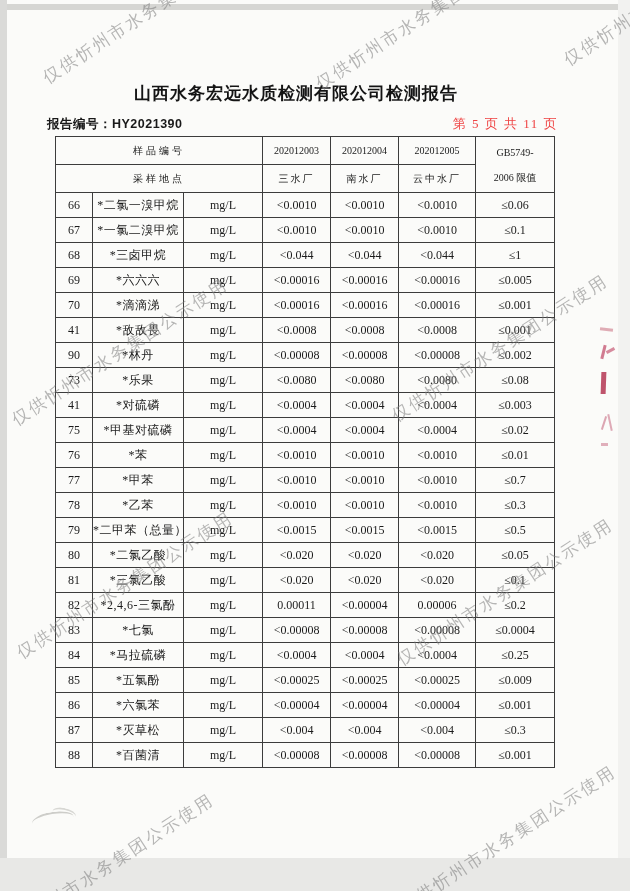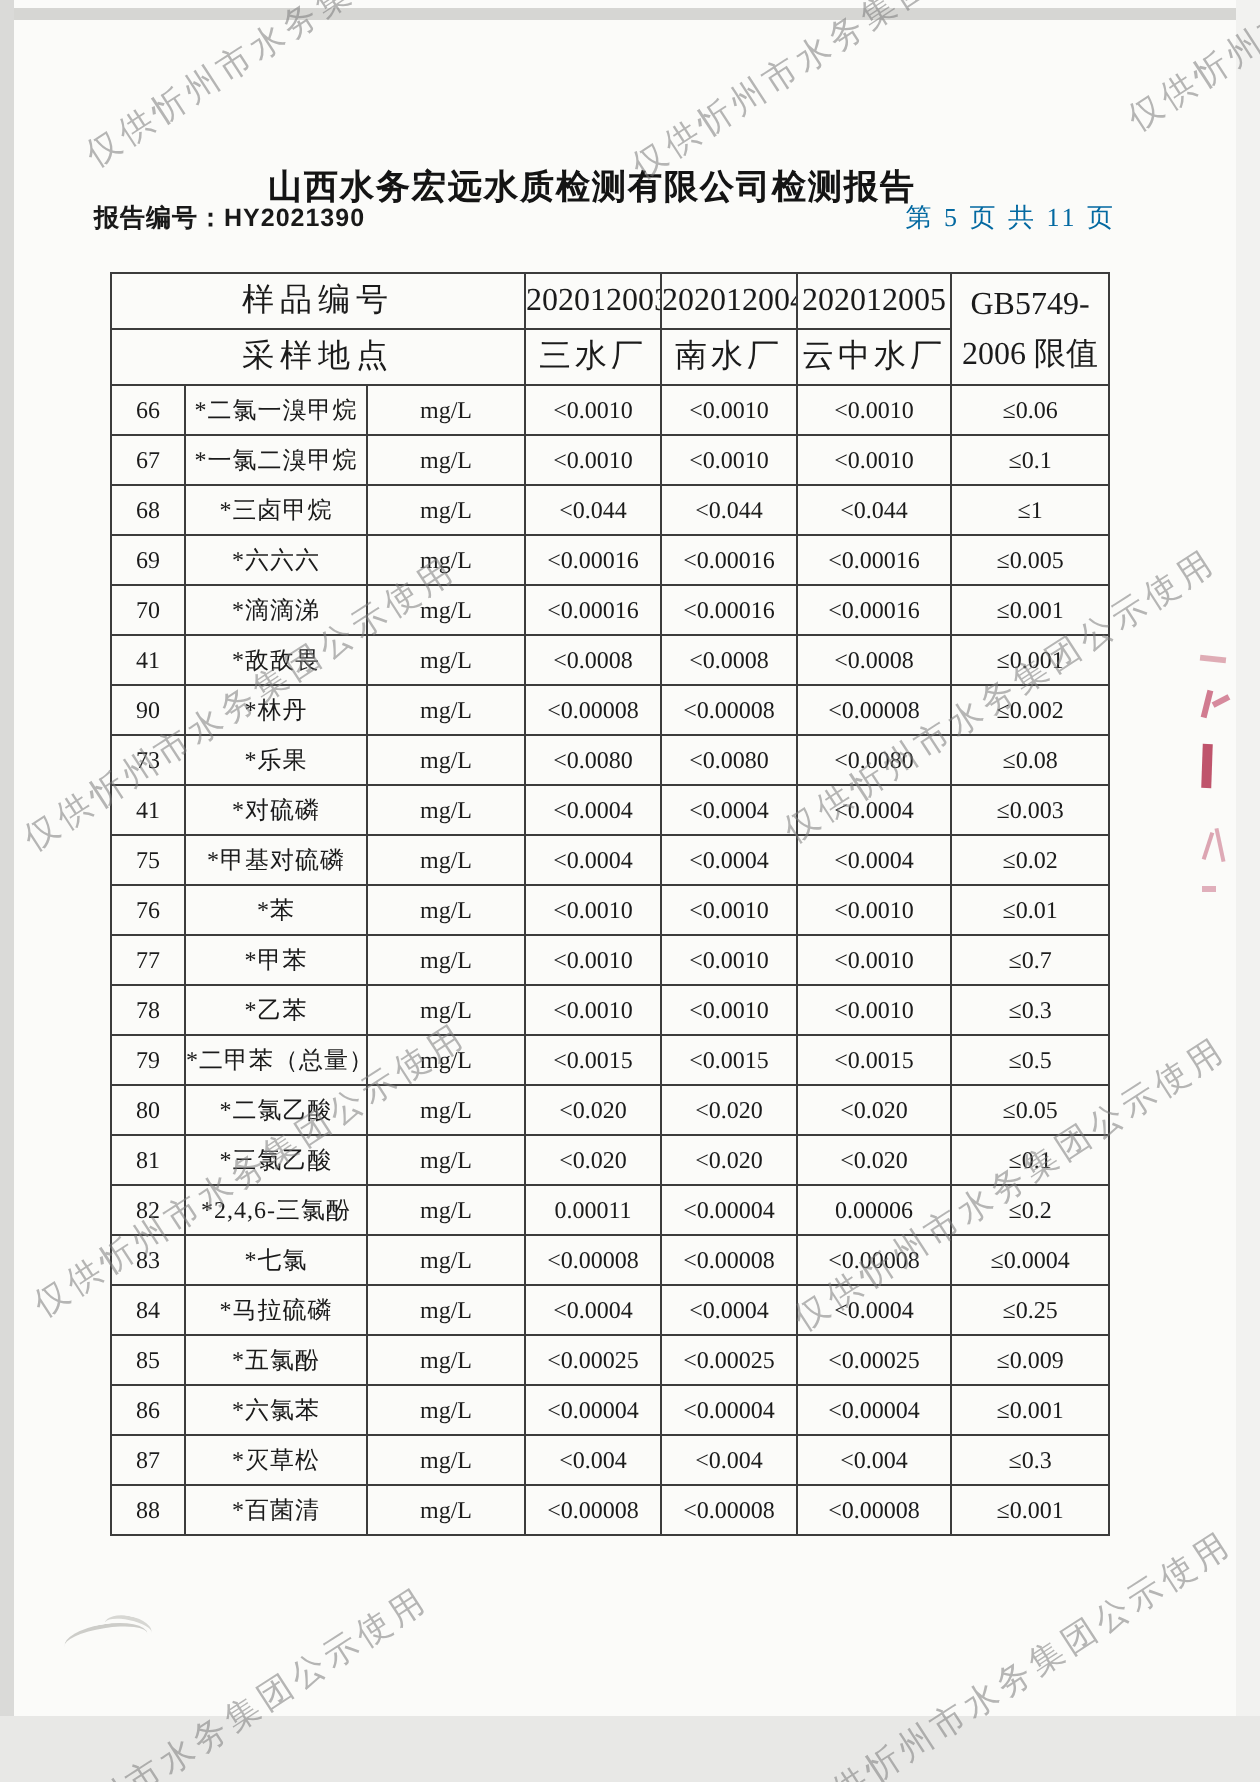--- a/index.html
+++ b/index.html
@@ -12,30 +12,30 @@
   .scan-top{position:absolute;left:6px;top:4px;width:616px;height:6px;background:#cfcfcd;opacity:.85;}
   .scan-left{position:absolute;left:0;top:0;width:7px;height:860px;background:#dadad8;}
   .scan-right{position:absolute;right:0;top:0;width:12px;height:860px;background:#f2f2f0;}
   .scan-bottom{position:absolute;left:0;top:858px;width:630px;height:33px;background:#e8e8e6;}
 
   .title{
     position:absolute;left:0;top:82px;width:592px;text-align:center;
     font-family:"Liberation Sans","DejaVu Sans",sans-serif;
     font-weight:bold;font-size:17px;letter-spacing:1px;color:#141414;
   }
-  .meta{position:absolute;left:47px;top:100px;width:511px;display:flex;justify-content:space-between;align-items:baseline;}
+  .meta{position:absolute;left:47px;top:115px;width:511px;display:flex;justify-content:space-between;align-items:baseline;}
   .meta-left{font-family:"Liberation Sans","DejaVu Sans",sans-serif;font-weight:bold;font-size:12.5px;letter-spacing:.5px;color:#191919;}
-  .meta-right{font-size:13px;letter-spacing:1.5px;color:#0369a1;}
+  .meta-right{font-size:13px;letter-spacing:1.5px;color:#ef4444;}
 
   table.rpt{
     position:absolute;left:55px;top:136px;width:499px;
     border-collapse:collapse;table-layout:fixed;font-size:12px;color:#1b1b1b;
   }
   .rpt td{border:1px solid #3c3c3c;text-align:center;padding:0;white-space:nowrap;overflow:hidden;}
-  .rpt thead td{height:27px;font-size:16px;}
+  .rpt thead td{height:27px;font-size:10px;}
   .hdr-span{letter-spacing:3px;}
   .hdr-loc{letter-spacing:2px;font-family:Liberation Serif, serif;}
   .limit-head{font-size:12.5px;line-height:25px;}
   .rpt tbody td{height:24px;}
   .c-name{text-align:left;padding-left:5px;letter-spacing:.5px;}
   .c-no{letter-spacing:0;}
 
   .wm{
     position:absolute;white-space:nowrap;z-index:40;pointer-events:none;
     font-family:"Liberation Sans","DejaVu Sans",sans-serif;

